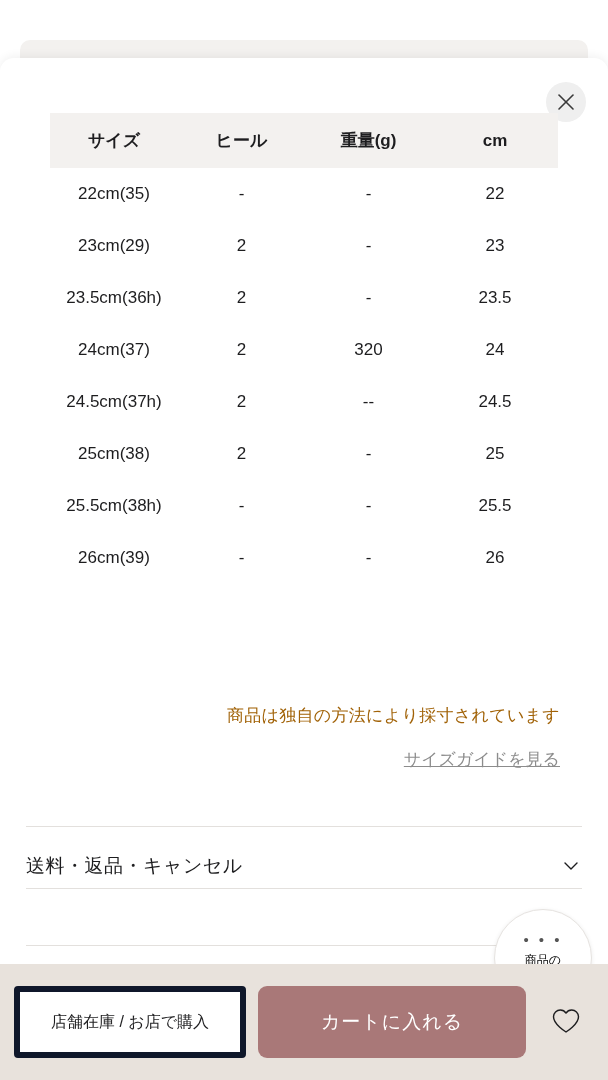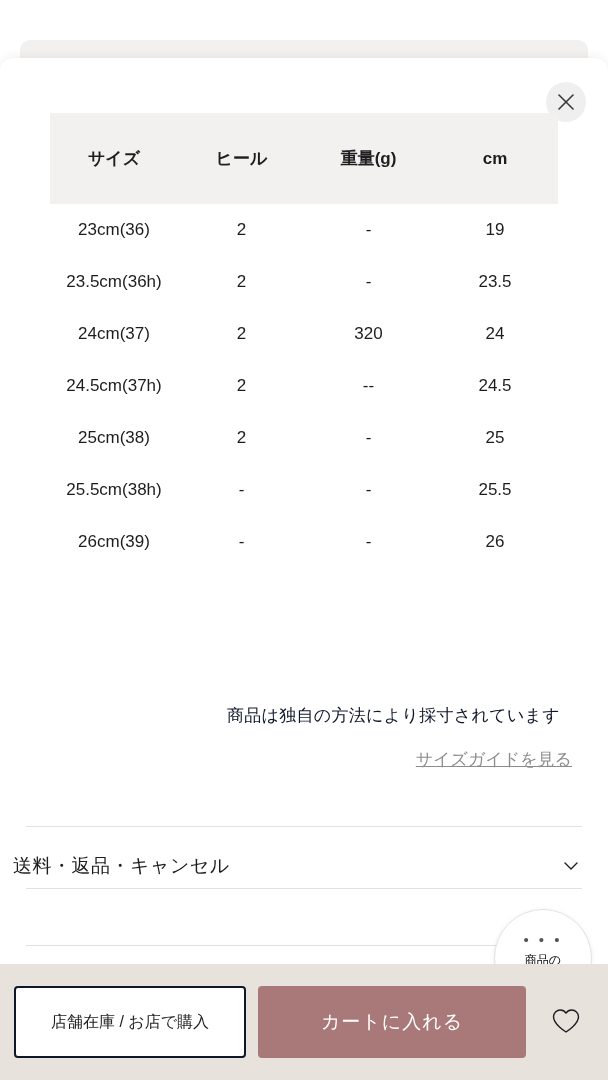--- a/index.html
+++ b/index.html
@@ -83,21 +83,21 @@
     left: 50px;
     width: 508px;
     border-collapse: collapse;
     table-layout: fixed;
   }
   .size-table th {
     background: #f3f1ef;
     font-size: 17px;
     font-weight: bold;
     color: #1d1d1f;
-    padding: 34px 0;
+    padding: 16px 0;
     text-align: center;
   }
   .size-table th:first-child { border-radius: 0; }
   .size-table td {
     font-size: 17px;
     color: #1d1d1f;
     padding: 16px 0;
     text-align: center;
     font-weight: 400;
   }
@@ -106,28 +106,28 @@
   .size-table col.c2 { width: 127px; }
   .size-table col.c3 { width: 126px; }
 
   .note {
     position: absolute;
     top: 646px;
     left: 4px;
     right: 48px;
     text-align: right;
     font-size: 17px;
-    color: #0f172a;
+    color: #a16207;
     letter-spacing: 0.3px;
   }
   .guide-link {
     position: absolute;
     top: 690px;
     left: 0;
-    right: 36px;
+    right: 48px;
     text-align: right;
     font-size: 17px;
     color: #8c8c8c;
     text-decoration: underline;
     cursor: pointer;
     margin-left: 42px;
   }
 
   .divider {
     position: absolute;
@@ -135,21 +135,21 @@
     right: 26px;
     height: 1px;
     background: #e3e0dd;
   }
   .divider.d1 { top: 768px; }
   .divider.d2 { top: 830px; }
   .divider.d3 { top: 887px; }
 
   .accordion-row {
     position: absolute;
-    left: 13px;
+    left: 26px;
     right: 26px;
     height: 56px;
     display: flex;
     align-items: center;
     justify-content: space-between;
     cursor: pointer;
   }
   .accordion-row .lbl {
     font-size: 19px;
     color: #1d1d1f;
@@ -210,40 +210,40 @@
     background: #e8e2dc;
     display: flex;
     align-items: center;
     padding: 0 14px;
     gap: 12px;
   }
   .stock-btn {
     width: 232px;
     height: 72px;
     background: #ffffff;
-    border: 2px solid #0f172a;
+    border: 6px solid #0f172a;
     border-radius: 4px;
     display: flex;
     flex-direction: column;
     align-items: center;
     justify-content: center;
     cursor: pointer;
     padding: 0;
   }
   .stock-btn span {
     font-size: 16px;
     color: #1d1d1f;
     line-height: 1.35;
   }
   .cart-btn {
     flex: 1;
     height: 72px;
     background: #a97878;
     border: none;
-    border-radius: 4px;
+    border-radius: 9px;
     color: #ffffff;
     font-size: 19px;
     letter-spacing: 1px;
     cursor: pointer;
   }
   .fav-btn {
     width: 56px;
     height: 72px;
     background: transparent;
     border: none;
@@ -282,24 +282,30 @@
       <thead>
         <tr>
           <th>サイズ</th>
           <th>ヒール</th>
           <th>重量(g)</th>
           <th>cm</th>
         </tr>
       </thead>
       <tbody>
         <tr>
-          <td>23cm(36)</td>
-          <td>2</td>
-          <td>-</td>
-          <td>19</td>
+          <td>22cm(35)</td>
+          <td>-</td>
+          <td>-</td>
+          <td>22</td>
+        </tr>
+        <tr>
+          <td>23cm(29)</td>
+          <td>2</td>
+          <td>-</td>
+          <td>23</td>
         </tr>
         <tr>
           <td>23.5cm(36h)</td>
           <td>2</td>
           <td>-</td>
           <td>23.5</td>
         </tr>
         <tr>
           <td>24cm(37)</td>
           <td>2</td>

